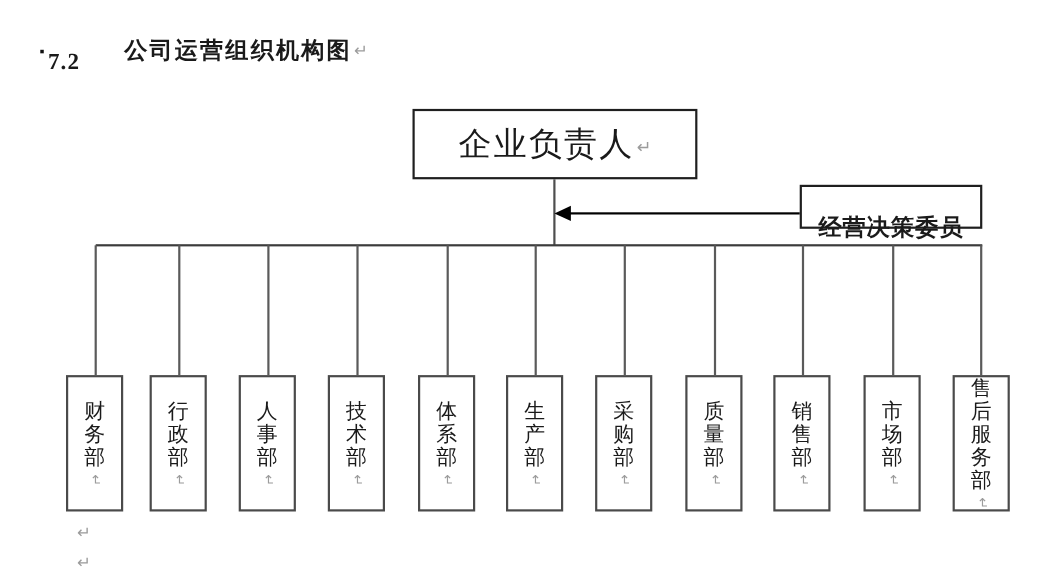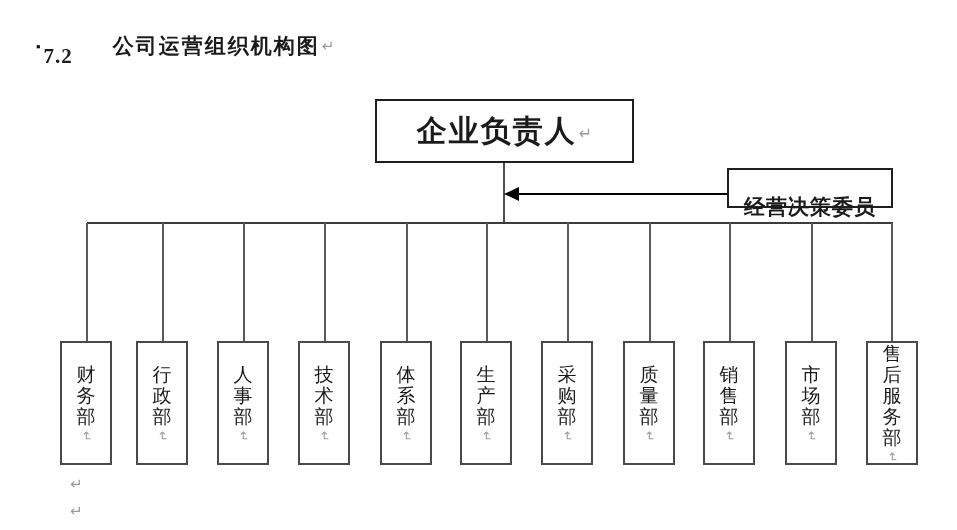--- a/index.html
+++ b/index.html
@@ -11,21 +11,21 @@
   .heading{position:absolute;left:36px;top:33px;height:26px;display:flex;align-items:center;white-space:nowrap;}
   .heading .bullet{font-size:13px;color:#111;margin-right:3px;line-height:1;}
   .heading .hnum{font-weight:bold;font-size:21px;letter-spacing:1px;margin-top:20px;}
   .heading .hgap{display:inline-block;width:40px;}
   .heading .htitle{font-weight:bold;font-size:21px;letter-spacing:2px;text-align:center;}
   .pmark{color:#9c9c9c;font-size:15px;font-family:"DejaVu Sans",sans-serif;line-height:1;}
   .heading .pmark{margin-left:2px;}
   
   .obox{position:absolute;border:2px solid #1f1f1f;background:#ffffff;display:flex;align-items:center;justify-content:center;box-sizing:border-box;}
   #root-box{left:375px;top:99px;width:259px;height:64px;}
-  #root-box .label{font-size:30px;letter-spacing:2px;font-weight:bold;}
+  #root-box .label{font-size:30px;letter-spacing:2px;}
   #root-box .pmark{font-size:16px;margin-left:2px;margin-top:6px;}
   #advisor-box{left:727px;top:168px;width:166px;height:40px;}
   #advisor-box .label{font-size:21px;font-weight:bold;letter-spacing:1px;margin-top:37px;}
   
   .line{position:absolute;background:#4e4e4e;}
   #root-stem{left:503px;top:163px;width:2px;height:60px;}
   #h-line{left:87px;top:222px;width:806px;height:1.5px;background:#3c3c3c;}
   .drop{position:absolute;top:223px;width:1.5px;height:118px;background:#5a5a5a;}
   
   #arrow-line{position:absolute;left:517px;top:193px;width:210px;height:2px;background:#000;}

